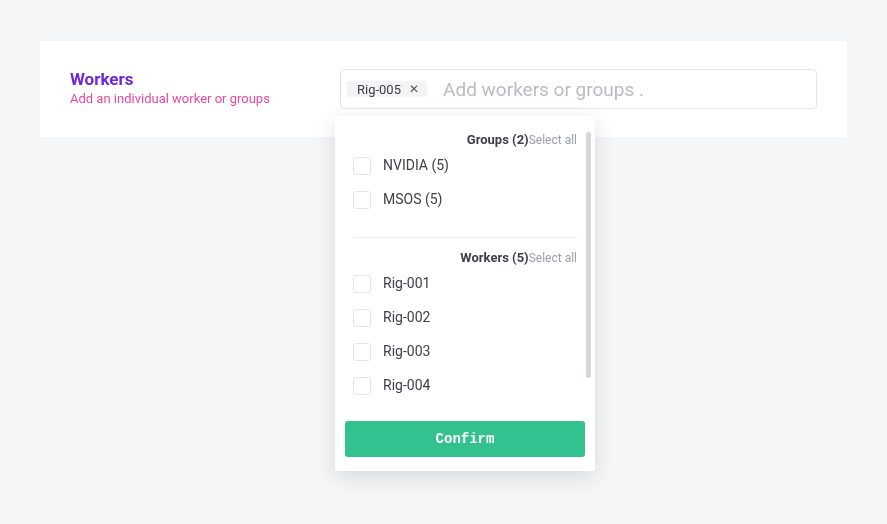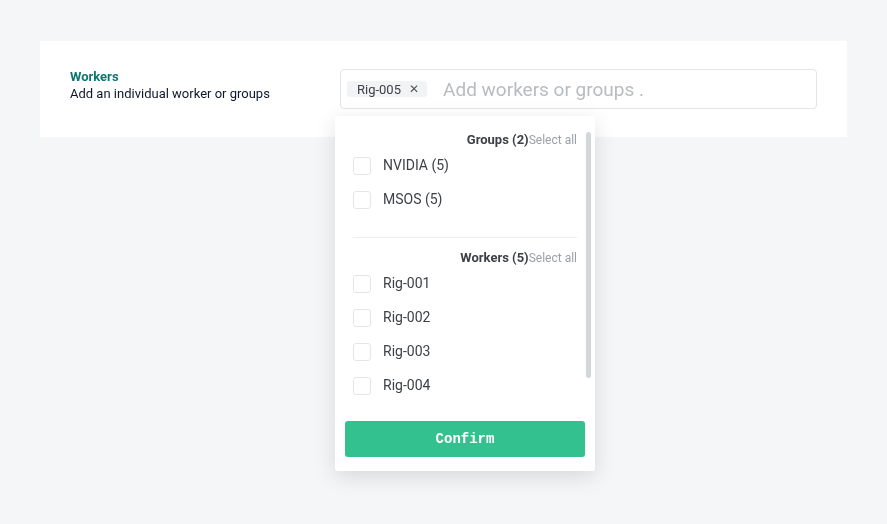--- a/index.html
+++ b/index.html
@@ -20,27 +20,27 @@
       margin: 41px 40px 0 40px;
       padding: 28px 30px 28px 30px;
       display: flex;
       align-items: flex-start;
     }
     .card-left {
       width: 270px;
       padding-top: 0;
     }
     .card-title {
-      font-size: 13px;
+      font-size: 17px;
       font-weight: 700;
-      color: #0f766e;
+      color: #6d28d9;
     }
     .card-subtitle {
       font-size: 13px;
-      color: #0f172a;
+      color: #ec4899;
       margin-top: 2px;
     }
     .card-right {
       flex: 1;
     }
     .field-wrap {
       border: 1px solid #e3e6e9;
       border-radius: 4px;
       height: 40px;
       display: flex;

